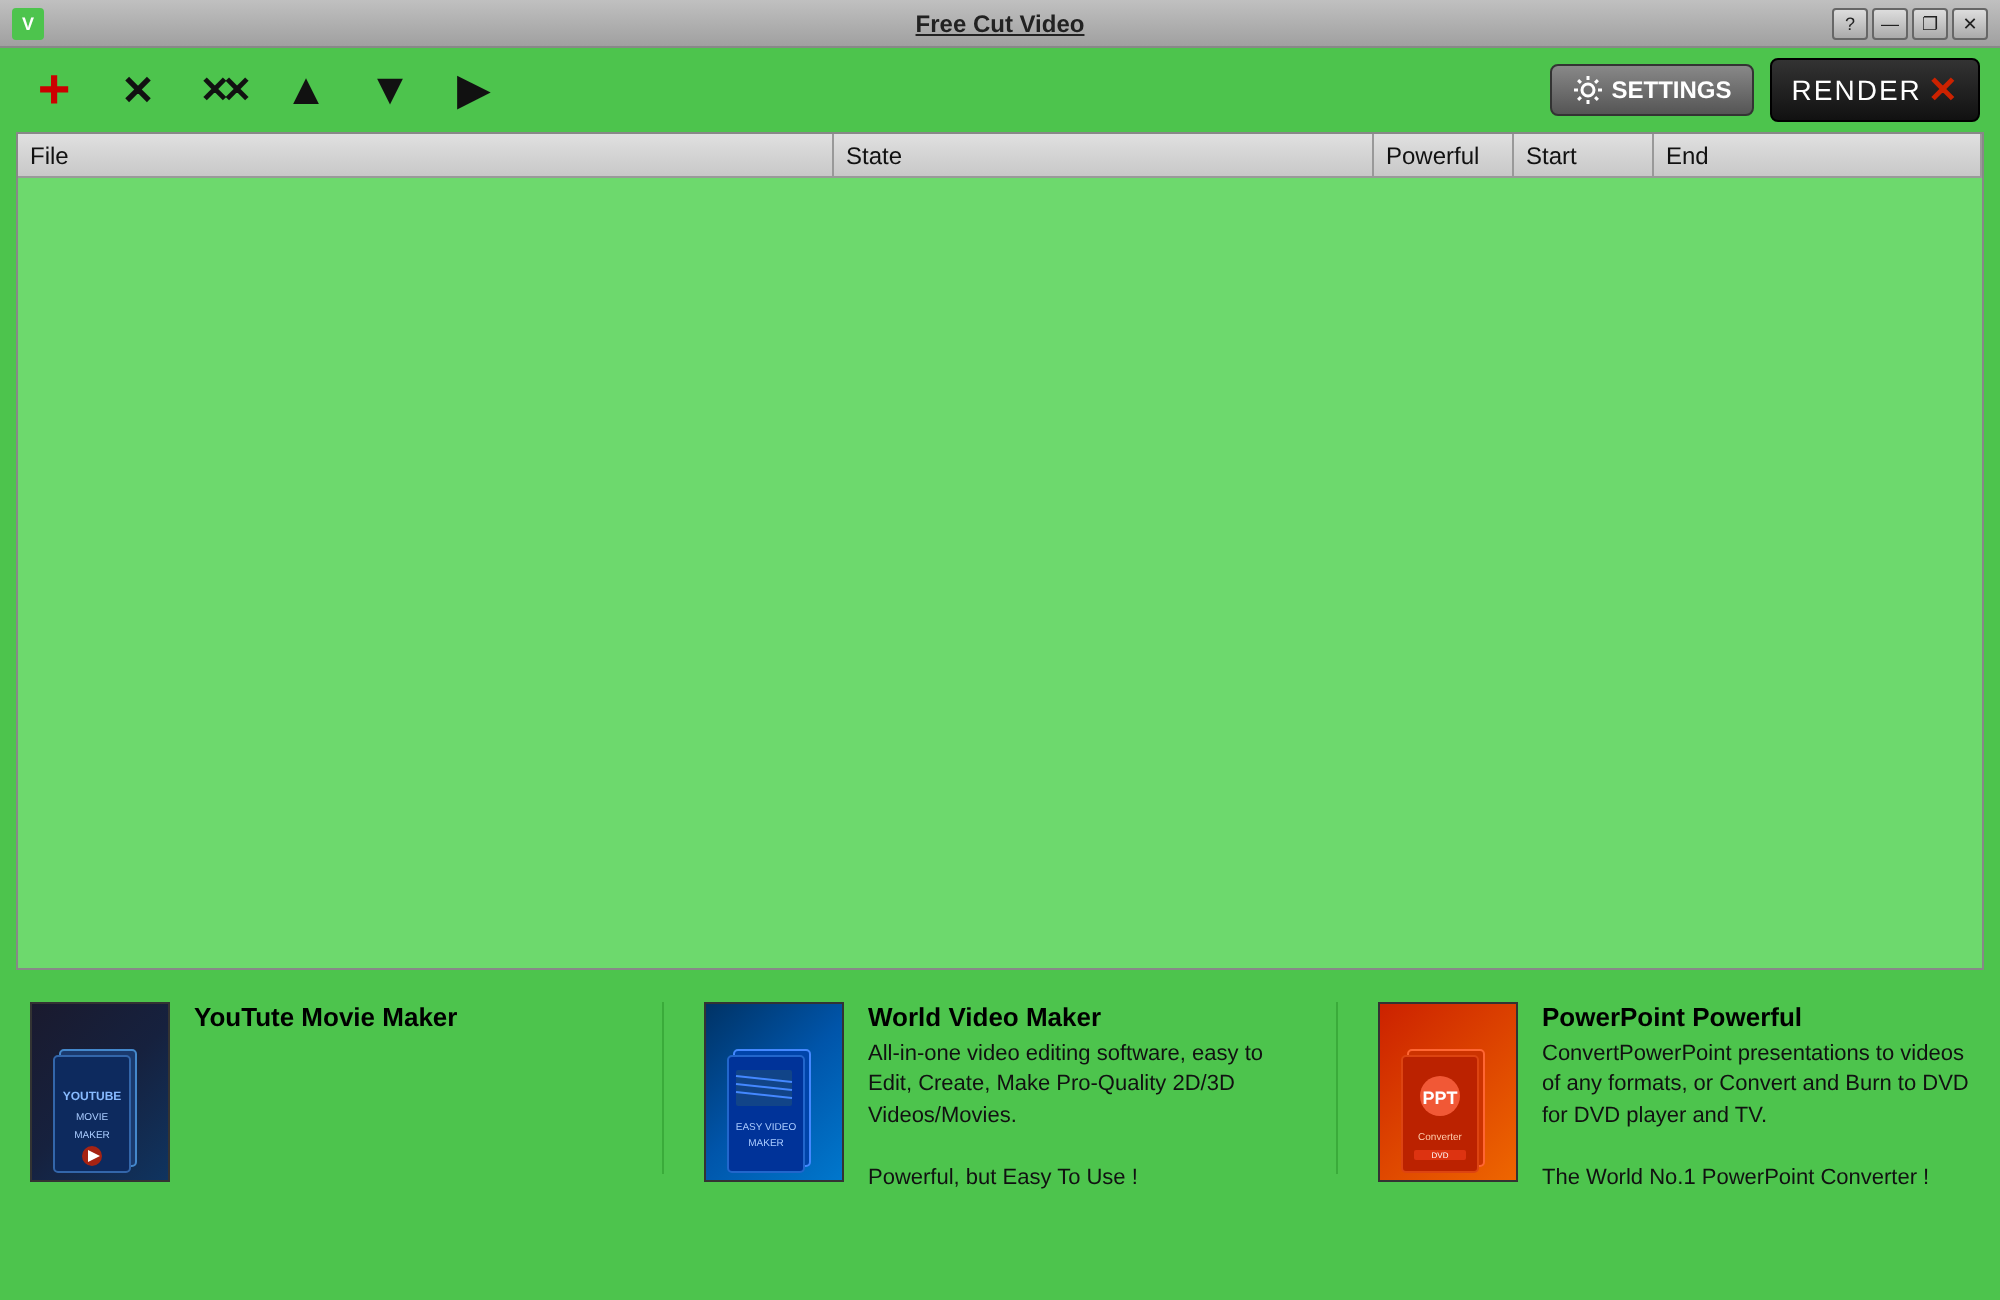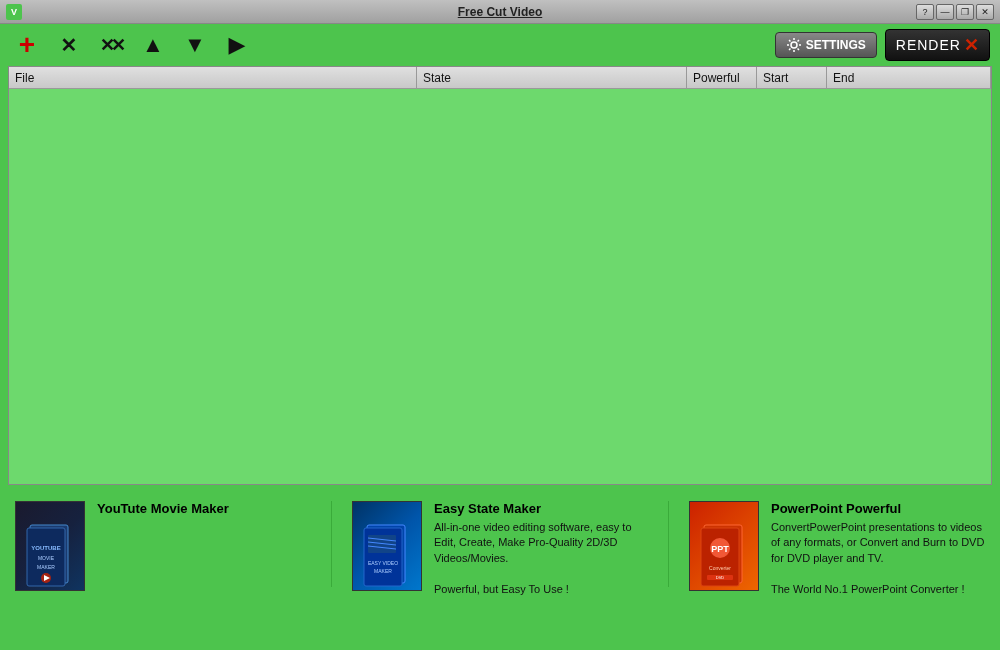--- a/index.html
+++ b/index.html
@@ -329,21 +329,21 @@
           <rect x="6" y="15" width="28" height="18" rx="1" fill="#114488"></rect>
           <line x1="6" y1="18" x2="34" y2="21" stroke="#4488ff" stroke-width="1"></line>
           <line x1="6" y1="22" x2="34" y2="25" stroke="#4488ff" stroke-width="1"></line>
           <line x1="6" y1="26" x2="34" y2="29" stroke="#4488ff" stroke-width="1"></line>
           <text x="21" y="45" text-anchor="middle" font-size="5" fill="#aaccff">EASY VIDEO</text>
           <text x="21" y="53" text-anchor="middle" font-size="5" fill="#aaccff">MAKER</text>
         </svg>
       </div>
     </div>
     <div class="promo-text">
-      <h3>Easy State Maker</h3>
+      <h3>World Video Maker</h3>
       <p>All-in-one video editing software, easy to Edit, Create, Make Pro-Quality 2D/3D Videos/Movies.<br><br>Powerful, but Easy To Use !</p>
     </div>
   </div>
 
   <div class="promo-divider"></div>
 
   <div class="promo-item">
     <div class="promo-image promo-img-3">
       <div class="box-shape">
         <svg width="50" height="70" viewBox="0 0 50 70">

